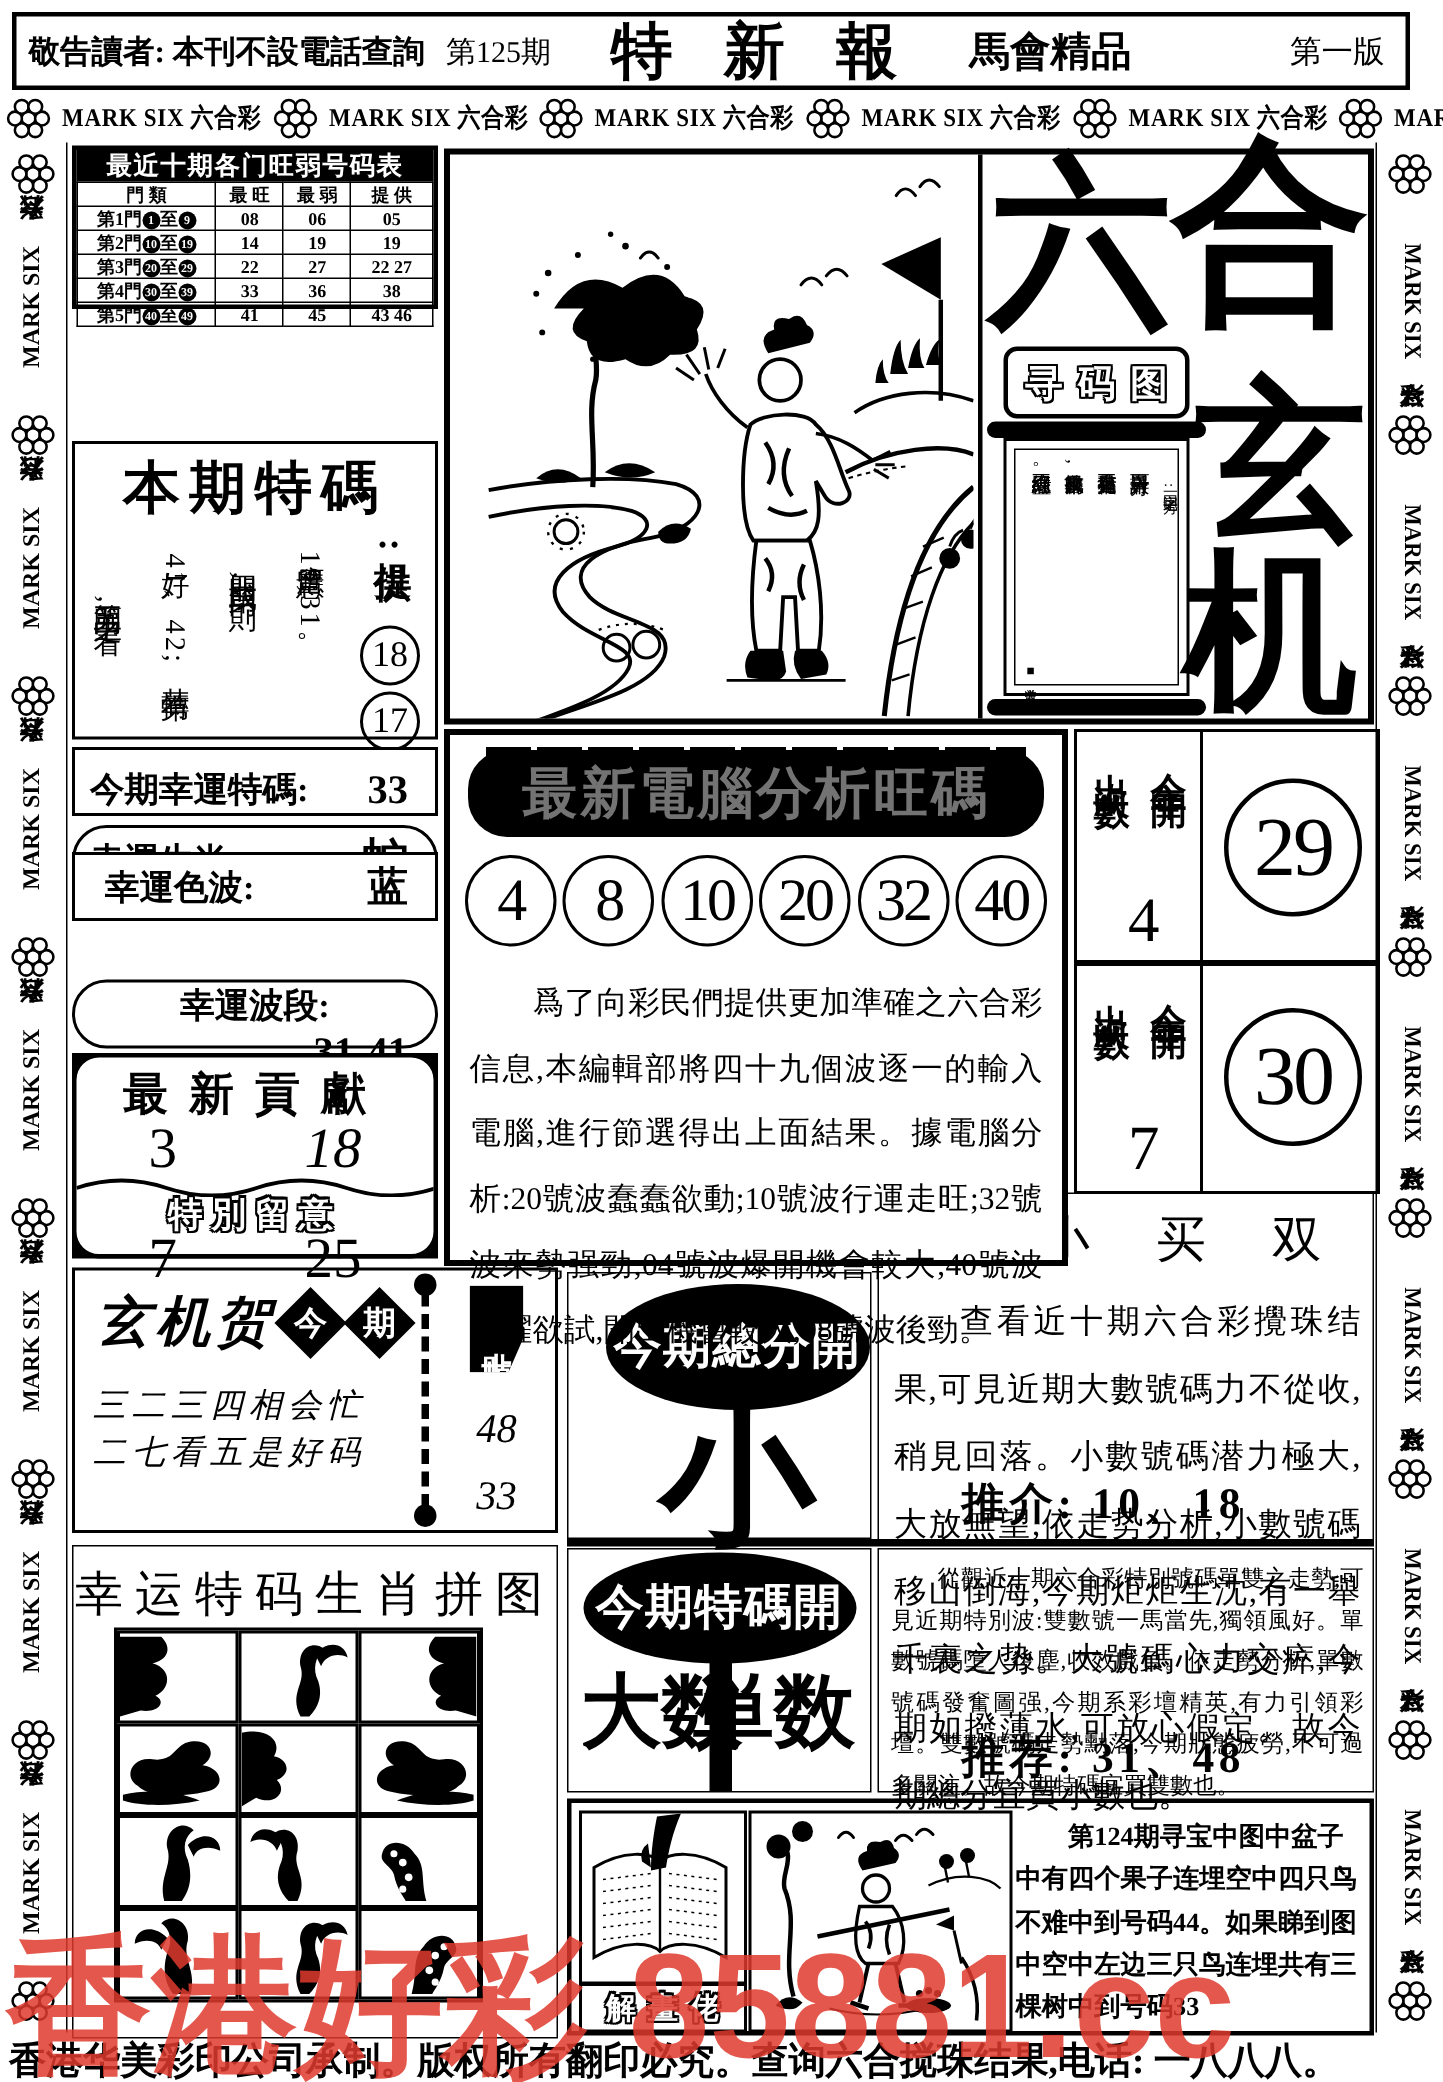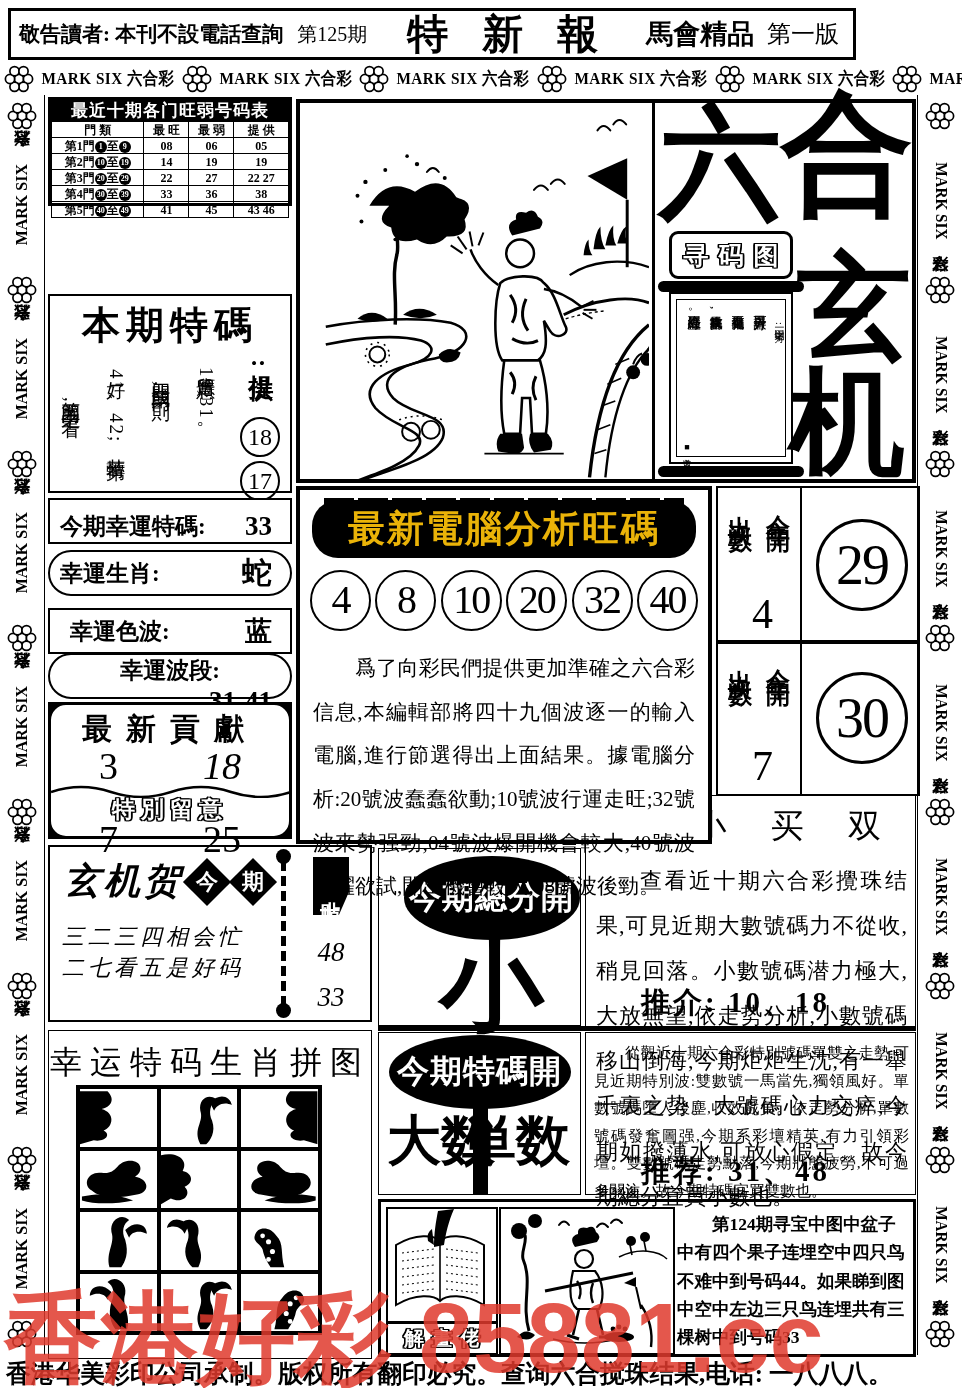--- a/index.html
+++ b/index.html
@@ -6,21 +6,21 @@
   #page{position:relative;width:962px;height:1388px;background:#fff;color:#000;
         font-family:"Liberation Serif","DejaVu Serif",serif;overflow:hidden;}
   .abs{position:absolute;box-sizing:border-box;}
   .c{text-align:center;}
   .outl{color:#fff;font-weight:bold;
         text-shadow:-1.4px -1.4px 0 #000,1.4px -1.4px 0 #000,-1.4px 1.4px 0 #000,1.4px 1.4px 0 #000,
         -1.4px 0 0 #000,1.4px 0 0 #000,0 -1.4px 0 #000,0 1.4px 0 #000;}
   svg{display:block;}
   .fl{width:30px;height:30px;flex:0 0 auto;}
   
-  #hdr{left:8px;top:8px;width:848px;height:52px;border:3px solid #000;display:flex;align-items:center;}
+  #hdr{left:8px;top:8px;width:932px;height:52px;border:3px solid #000;display:flex;align-items:center;}
   
   #topstrip{left:0;top:62px;width:962px;height:33px;display:flex;align-items:center;justify-content:space-between;padding:0 4px;}
   .mstxt{font-size:17px;font-weight:bold;letter-spacing:.5px;white-space:nowrap;transform:scaleX(.9);}
   .sidestrip{top:95px;width:45px;height:1260px;display:flex;flex-direction:column;align-items:center;justify-content:space-between;padding:6px 0;}
   #lstrip{left:0;border-right:1px solid #000;}
   #rstrip{left:917px;border-left:1px solid #000;}
   .vms{writing-mode:vertical-rl;font-size:16px;font-weight:bold;white-space:nowrap;transform:scaleY(.95);}
   #lstrip .vms{transform:rotate(180deg);}
   
   #hot{left:48px;top:97px;width:244px;height:109px;border:3px solid #000;}
@@ -68,21 +68,21 @@
   .roller{position:relative;height:11px;margin:2px -5px 0;background:#000;border-radius:6px;}
   #scrbody{margin:0 6px;border:2px solid #000;height:158px;position:relative;padding:5px;}
   #scrin{border:1px solid #000;height:100%;box-sizing:border-box;position:relative;padding:6px 4px;}
   #poem{writing-mode:vertical-rl;height:100%;font-size:13px;letter-spacing:0;line-height:1.45;}
   #poem span{display:block;margin-left:3px;}
   #motto{font-size:10px;padding-top:16px;}
   #sig{position:absolute;left:3px;bottom:4px;writing-mode:vertical-rl;font-size:9px;}
   
   #comp{left:296px;top:486px;width:416px;height:358px;border:4px solid #000;z-index:6;background:#fff;}
   #banner{margin:10px 12px 0;height:58px;background:#000;border-radius:26px;display:flex;align-items:center;justify-content:center;position:relative;}
-  #banner .t{color:#eab308;font-size:37px;font-weight:bold;letter-spacing:2px;}
+  #banner .t{color:#737373;font-size:37px;font-weight:bold;letter-spacing:2px;}
   .slits{position:absolute;left:24px;right:24px;height:9px;background:repeating-linear-gradient(90deg,#000 0 30px,#fff 30px 34px);}
   #circles{display:flex;justify-content:space-between;padding:12px 10px 0;}
   .bigc{width:61px;height:61px;border:2.5px solid #000;border-radius:50%;font-size:40px;line-height:56px;text-align:center;box-sizing:border-box;letter-spacing:-2px;}
   #comp .body{padding:16px 13px 0;font-size:21px;line-height:2.08;text-align:justify;text-indent:2em;}
   
   .freq{left:716px;width:200px;height:154px;border:2px solid #000;position:absolute;}
   .freq .lz{position:absolute;left:0;top:0;bottom:0;width:82px;border-right:2px solid #000;}
   .vlab{position:absolute;writing-mode:vertical-rl;font-size:24px;letter-spacing:7px;font-weight:bold;}
   .freq .cnt{position:absolute;left:34px;bottom:4px;font-size:42px;}
   .freq .rc{position:absolute;left:98px;top:50%;transform:translateY(-50%);width:92px;height:92px;border:3px solid #000;border-radius:50%;font-size:56px;line-height:86px;text-align:center;box-sizing:border-box;letter-spacing:-2px;}
@@ -160,21 +160,21 @@
   </defs>
 </svg>
 
 <div id="page">
 
   <div id="hdr" class="abs">
     <span style="font-size:21px;font-weight:bold;margin-left:8px;">敬告讀者: 本刊不設電話查詢</span>
     <span style="font-size:20px;margin-left:14px;">第125期</span>
     <span style="font-size:41px;font-weight:bold;letter-spacing:34px;margin-left:40px;">特新報</span>
     <span style="font-size:27px;font-weight:bold;margin-left:14px;">馬會精品</span>
-    <span style="font-size:24px;margin-left:auto;margin-right:14px;">第一版</span>
+    <span style="font-size:21px;margin-left:auto;margin-right:14px;">第一版</span>
   </div>
 
   <div id="topstrip" class="abs">
     <svg class="fl">
         <use href="#flower"></use>
       </svg>
     <span class="mstxt">MARK SIX 六合彩</span>
     <svg class="fl">
         <use href="#flower"></use>
       </svg>
@@ -326,21 +326,21 @@
   </div>
 
   <div class="lrow" style="top:498px;align-items:flex-end;">
     <span class="lab">今期幸運特碼:</span>
     <span class="val">33</span>
   </div>
   <div class="lrow round" style="top:550px;">
     <span class="lab">幸運生肖:</span>
     <span class="val" style="font-size:30px;">蛇</span>
   </div>
-  <div class="lrow" style="top:608px;padding-left:20px;">
+  <div class="lrow" style="top:568px;padding-left:20px;">
     <span class="lab">幸運色波:</span>
     <span class="val">蓝</span>
   </div>
   <div class="lrow round" style="top:653px;flex-direction:column;">
     <span class="lab">幸運波段:</span>
     <span class="val">31-41</span>
   </div>
 
   <div id="contrib" class="abs">
     <div class="in">

